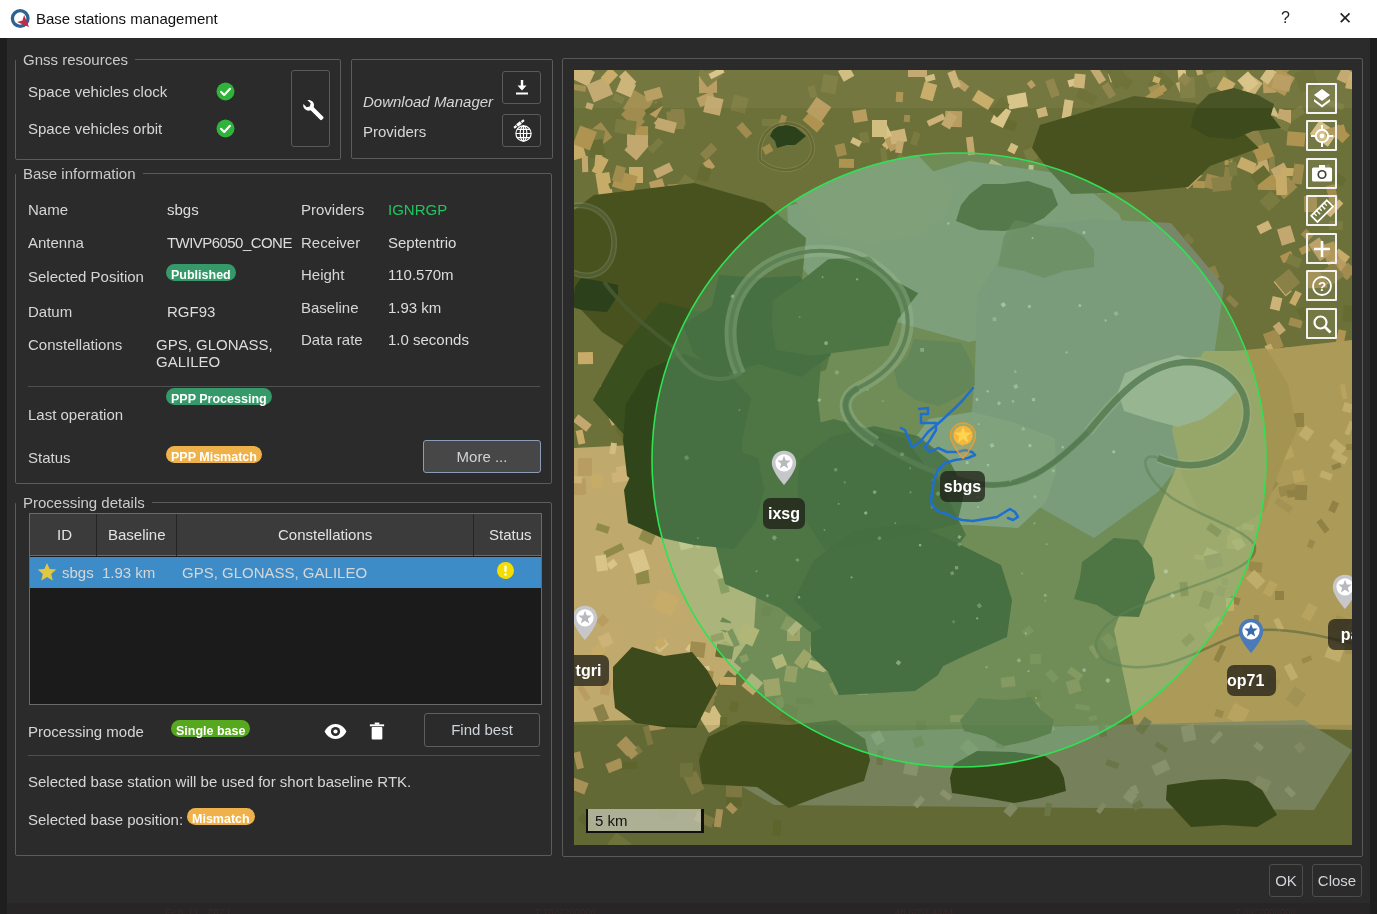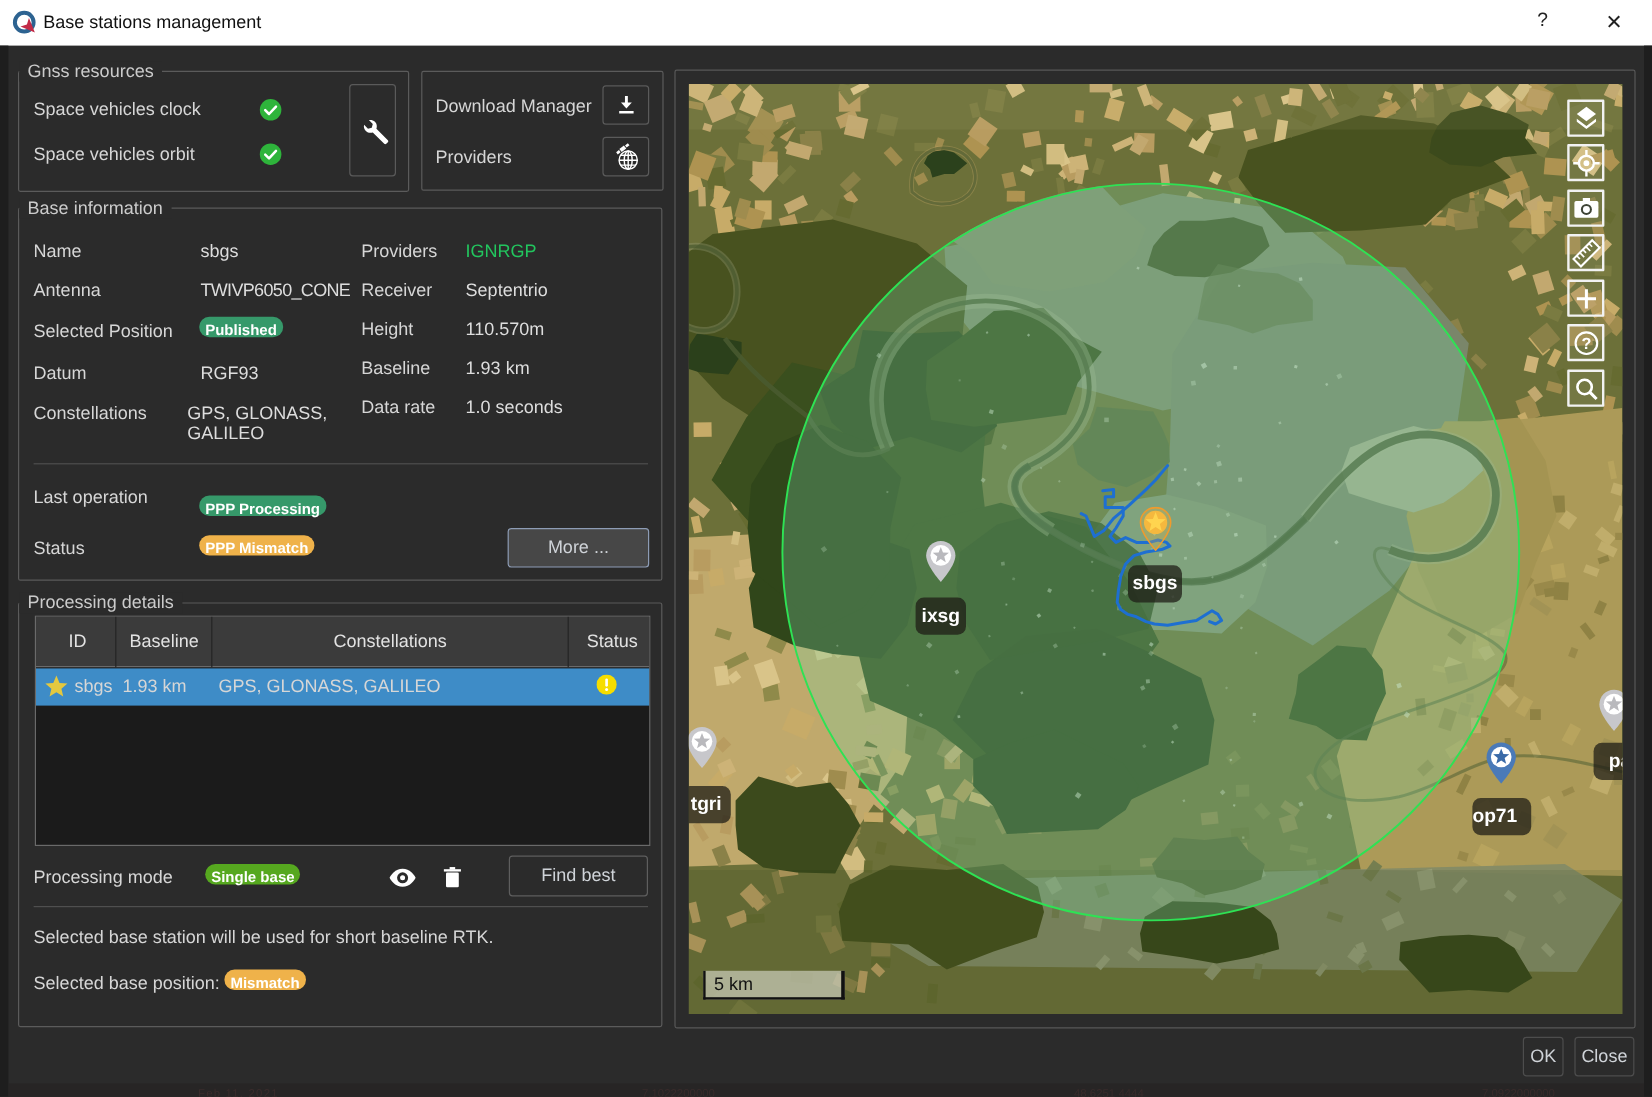--- a/index.html
+++ b/index.html
@@ -62,21 +62,21 @@
     <circle cx="9.5" cy="9.5" r="9" fill="#2eb43b"></circle>
     <path d="M5 9.8 L8.2 13 L14 6.8" fill="none" stroke="#fff" stroke-width="2.1" stroke-linecap="round" stroke-linejoin="round"></path>
   </svg>
 <div class="iconbtn" style="left:291px;top:70px;width:39px;height:77px;">
   <svg style="position:absolute;left:5px;top:23px" width="29" height="29" viewBox="0 0 24 24">
     <path fill="#fff" d="M21.7 18.9 l-7.9-7.9 c0.6-1.6 0.3-3.5-1-4.8 c-1.1-1.1-2.7-1.5-4.2-1.2 l2.7 2.7 -0.7 2.6 -2.6 0.7 -2.7-2.7 c-0.4 1.5 0 3.1 1.2 4.2 c1.3 1.3 3.2 1.6 4.8 1 l7.9 7.9 c0.4 0.4 1 0.4 1.4 0 l1.1-1.1 c0.4-0.4 0.4-1 0-1.4 Z"></path>
   </svg>
 </div>
 
 <div class="gbox" style="left:351px;top:59px;width:202px;height:100px;"></div>
-<div class="lbl" style="left:363px;top:80px;">Download Manager</div>
+<div class="lbl" style="left:363px;top:93px;font-style:italic;">Download Manager</div>
 <div class="lbl" style="left:363px;top:123px;">Providers</div>
 <div class="iconbtn" style="left:502px;top:71px;width:39px;height:33px;">
   <svg style="position:absolute;left:9px;top:6px" width="20" height="20" viewBox="0 0 20 20">
     <path d="M10 2 V11" stroke="#fff" stroke-width="2.4"></path>
     <path d="M5.5 7.5 L10 12.5 L14.5 7.5 Z" fill="#fff"></path>
     <path d="M4 15.5 H16" stroke="#fff" stroke-width="2"></path>
   </svg>
 </div>
 <div class="iconbtn" style="left:502px;top:114px;width:39px;height:33px;">
   <svg style="position:absolute;left:8px;top:4px" width="24" height="25" viewBox="0 0 24 25">
@@ -111,21 +111,21 @@
 <div class="lbl" style="left:301px;top:234px;">Receiver</div>
 <div class="val" style="left:388px;top:234px;">Septentrio</div>
 <div class="lbl" style="left:301px;top:266px;">Height</div>
 <div class="val" style="left:388px;top:266px;">110.570m</div>
 <div class="lbl" style="left:301px;top:299px;">Baseline</div>
 <div class="val" style="left:388px;top:299px;">1.93 km</div>
 <div class="lbl" style="left:301px;top:331px;">Data rate</div>
 <div class="val" style="left:388px;top:331px;">1.0 seconds</div>
 <div class="sep" style="left:28px;top:386px;width:512px;"></div>
 <div class="lbl" style="left:28px;top:406px;">Last operation</div>
-<div class="badge bgreen" style="left:166px;top:413px;">PPP Processing</div>
+<div class="badge bgreen" style="left:166px;top:388px;">PPP Processing</div>
 <div class="lbl" style="left:28px;top:449px;">Status</div>
 <div class="badge borange" style="left:166px;top:446px;">PPP Mismatch</div>
 <div class="btn" style="left:423px;top:440px;width:118px;height:33px;line-height:31px;background:#474747;border-color:#8d9cb5;">More ...</div>
 
 <div class="gbox" style="left:15px;top:502px;width:537px;height:354px;">
   <div class="gtitle"><span>Processing details</span></div>
 </div>
 <div class="abs" style="left:29px;top:513px;width:513px;height:192px;background:#1b1b1b;border:1px solid #6a6a6a;">
   <div class="abs" style="left:0;top:0;width:511px;height:42px;background:#3b3b3b;border-bottom:1px solid #6a6a6a;"></div>
   <div class="abs" style="left:66px;top:0;width:1px;height:42px;background:#252525;"></div>

